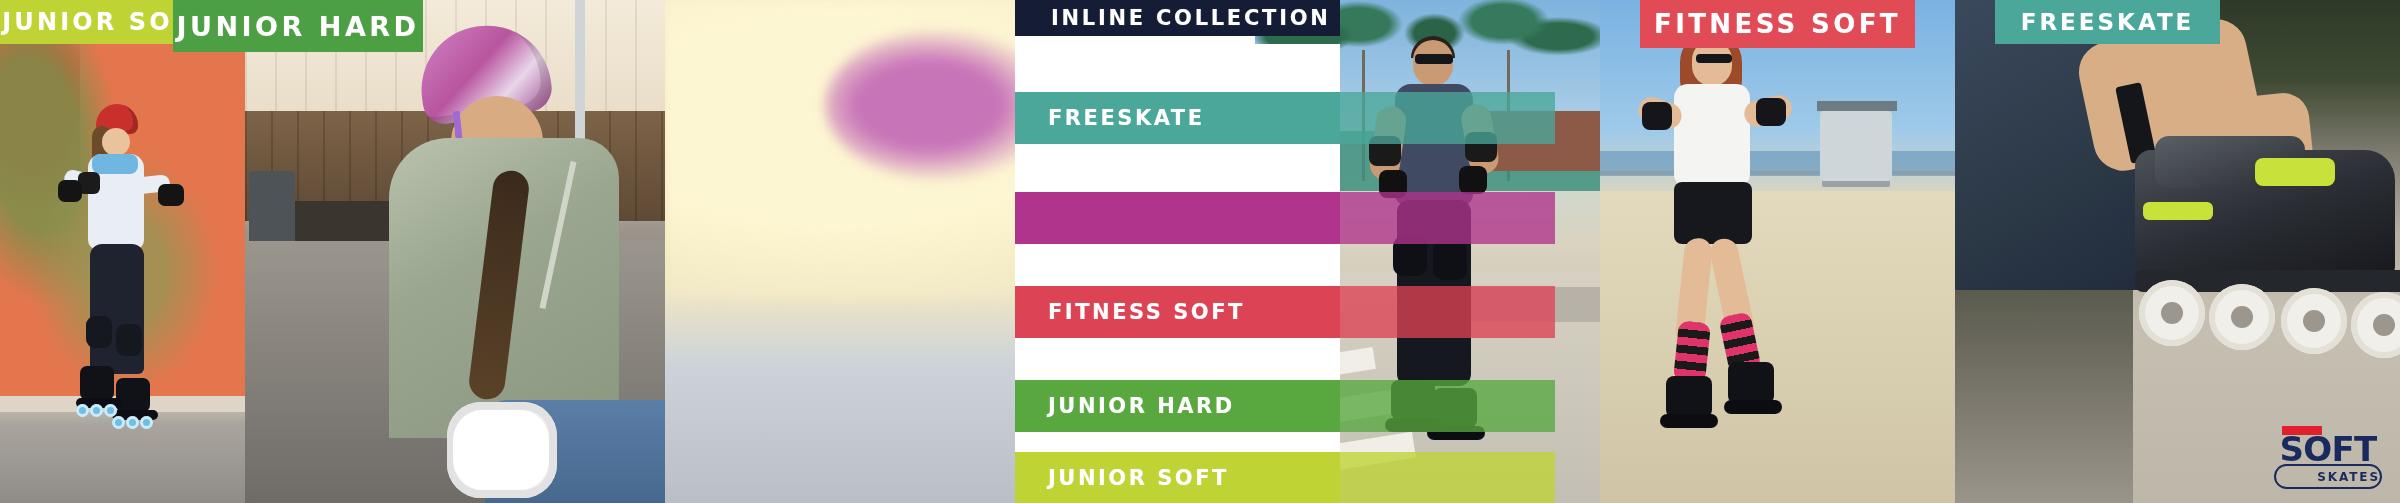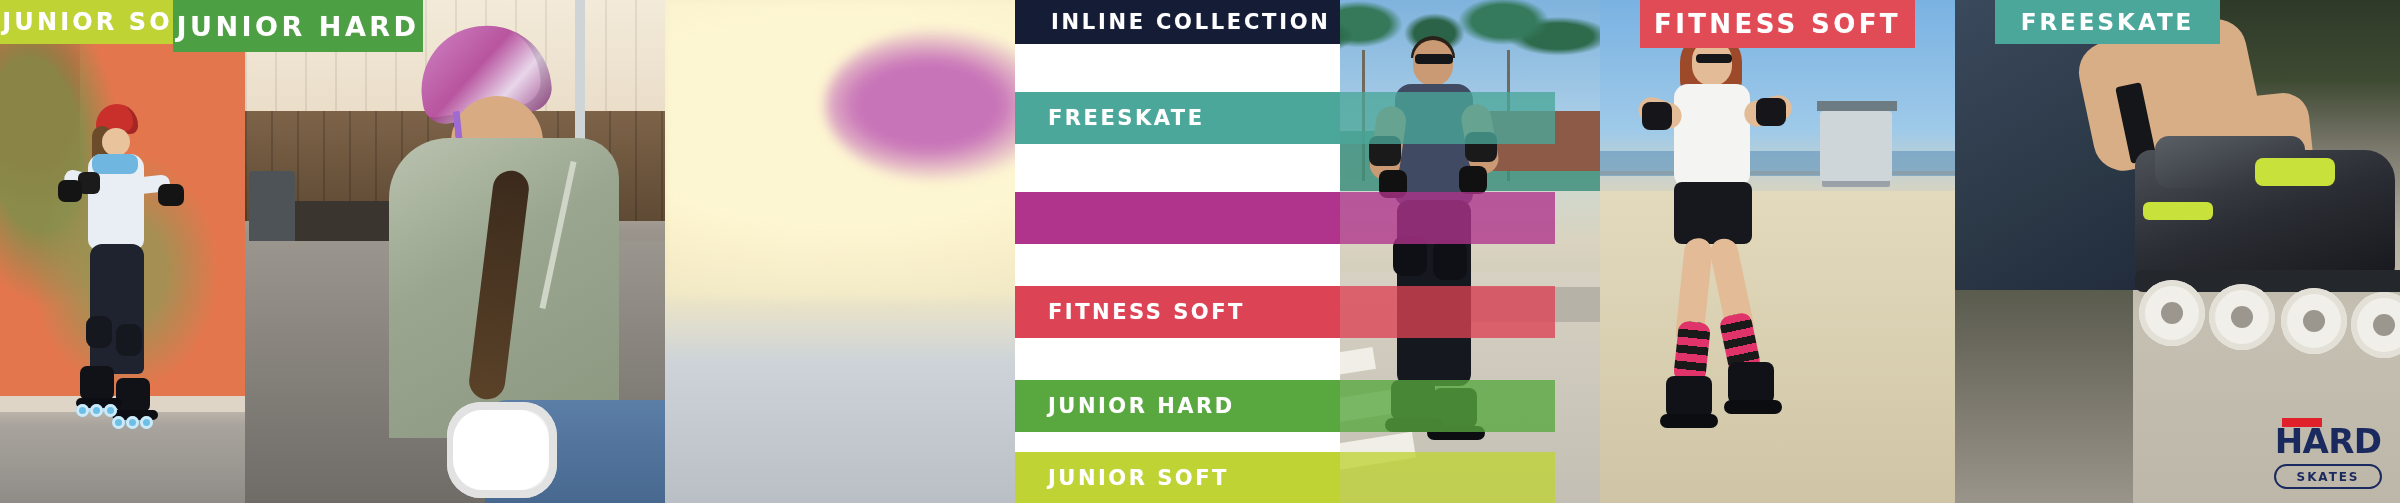--- a/index.html
+++ b/index.html
@@ -226,38 +226,38 @@
   #p6 .frame6{position:absolute;left:0;top:120px;width:290px;height:22px;border-radius:8px;background:#24272c;}
   #p6 .wh{position:absolute;width:66px;height:66px;border-radius:50%;background:#f1efe9;box-shadow:inset 0 0 0 6px #e3e0d7;}
   #p6 .wh i{position:absolute;left:22px;top:22px;width:22px;height:22px;border-radius:50%;background:#9b978e;}
   #p6 .wh1{left:4px;top:130px;} #p6 .wh2{left:74px;top:134px;}
   #p6 .wh3{left:146px;top:138px;} #p6 .wh4{left:216px;top:142px;}
 
   #b6{left:1995px;top:0;width:225px;height:44px;background:#4aa79a;justify-content:center;z-index:8;}
   #b6 span{font-size:23px;}
 
   
-  #b3{left:1015px;top:0;width:325px;height:44px;background:#151d36;z-index:9;}
+  #b3{left:1015px;top:0;width:325px;height:36px;background:#151d36;z-index:9;}
   #b3 span{font-size:21px;padding-left:10px;}
 
   .barrow{position:absolute;left:1015px;height:52px;z-index:9;display:flex;align-items:center;}
   .barrow .core{position:absolute;left:0;top:0;width:325px;height:100%;}
   .barrow .tail{position:absolute;left:325px;top:0;width:215px;height:100%;opacity:.78;}
   .barrow .txt{position:relative;z-index:3;padding-left:33px;
     font-family:"DejaVu Sans",sans-serif;font-weight:bold;letter-spacing:.12em;
     color:#ffffff;font-size:21px;white-space:nowrap;text-shadow:0 0 1px rgba(255,255,255,.4);}
 
   .whitegap{position:absolute;left:1015px;width:325px;background:#ffffff;z-index:8;}
 
   
   #fila{position:absolute;right:18px;bottom:14px;width:108px;z-index:12;text-align:center;}
   #fila .redbar{width:40px;height:9px;background:#e0202a;margin:0 0 1px 8px;}
   #fila .word{font-family:"DejaVu Sans",sans-serif;font-weight:bold;font-size:34px;line-height:.82;
      color:#1b2a5e;letter-spacing:-.02em;}
-  #fila .pill{margin-top:8px;border:2px solid #1b2a5e;border-radius:20px;padding:1px 0 2px;}
+  #fila .pill{margin-top:0;border:2px solid #1b2a5e;border-radius:20px;padding:1px 0 2px;text-align:right;}
   #fila .pill span{font-family:"DejaVu Sans",sans-serif;font-weight:bold;font-size:12px;letter-spacing:.16em;color:#1b2a5e;}
 </style>
 </head>
 <body>
 
 <div class="stage">
 
   <div class="panel" id="p1">
     <div class="bg"></div>
     <div class="wall"></div>
@@ -459,19 +459,19 @@
   <div class="whitegap" style="top:432px;height:20px;"></div>
 
   <div class="barrow" id="row4" style="top:452px;">
     <div class="core" style="background: rgb(191, 211, 53);"></div>
     <div class="tail" style="background: rgb(191, 211, 53);"></div>
     <div class="txt">JUNIOR SOFT</div>
   </div>
 
   <div id="fila">
     <div class="redbar" style="background: rgb(224, 32, 42);"></div>
-    <div class="word" style="color: rgb(27, 42, 94);">HARD</div>
+    <div class="word" style="color: rgb(27, 42, 94);">SOFT</div>
     <div class="pill" style="border-color: rgb(27, 42, 94);">
       <span style="color: rgb(27, 42, 94);">SKATES</span>
     </div>
   </div>
 
 </div>
 
 </body></html>

